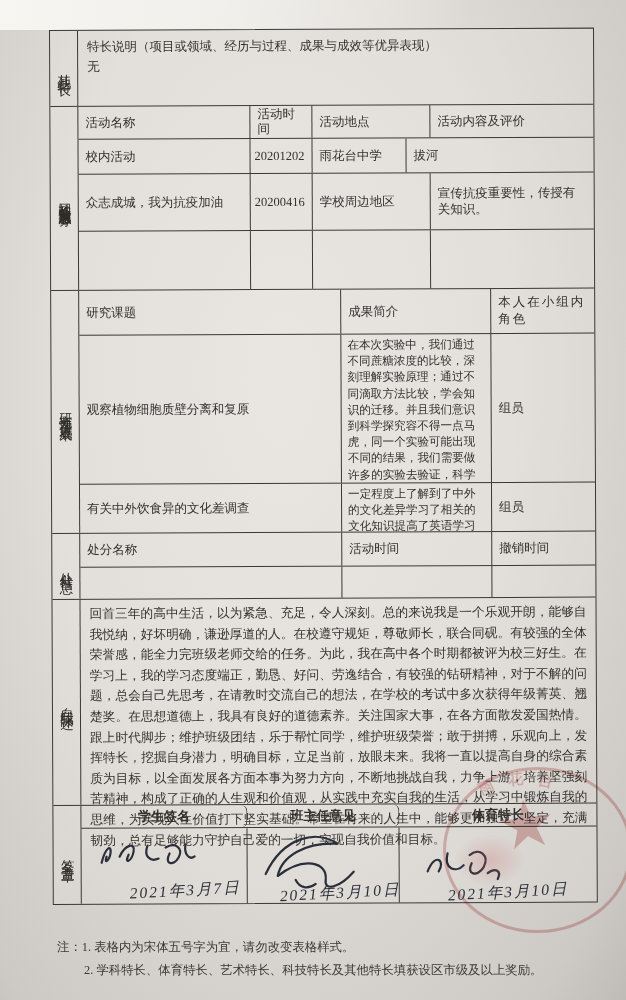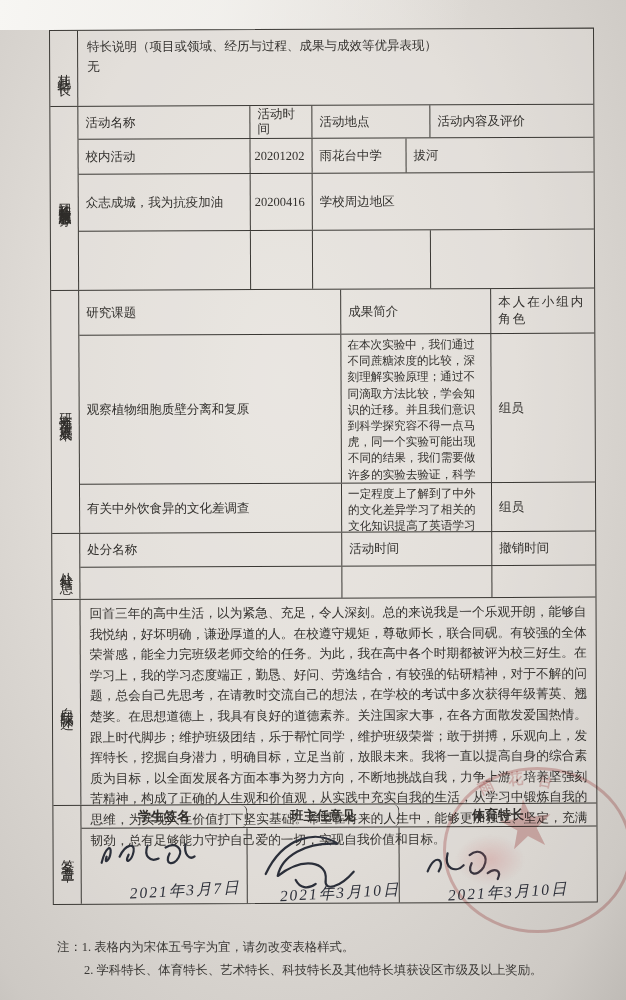--- a/index.html
+++ b/index.html
@@ -110,20 +110,21 @@
         <div class="trow" style="height:34px">
           <div class="cell vc" style="width:172px">校内活动</div>
           <div class="cell vc" style="width:62px;padding:4px 4px">20201202</div>
           <div class="cell vc" style="width:94px">雨花台中学</div>
           <div class="cell vc" style="flex:1">拔河</div>
         </div>
         <div class="trow" style="height:56px">
           <div class="cell vc" style="width:172px">众志成城，我为抗疫加油</div>
           <div class="cell vc" style="width:62px;padding:8px 4px">20200416</div>
           <div class="cell vc" style="width:118px">学校周边地区</div>
+          <div class="cell vc" style="flex:1">宣传抗疫重要性，传授有关知识。</div>
         </div>
         <div class="trow" style="flex:1">
           <div class="cell" style="width:172px"></div>
           <div class="cell" style="width:62px"></div>
           <div class="cell" style="width:118px"></div>
           <div class="cell" style="flex:1"></div>
         </div>
       </div>
     </div>
 

